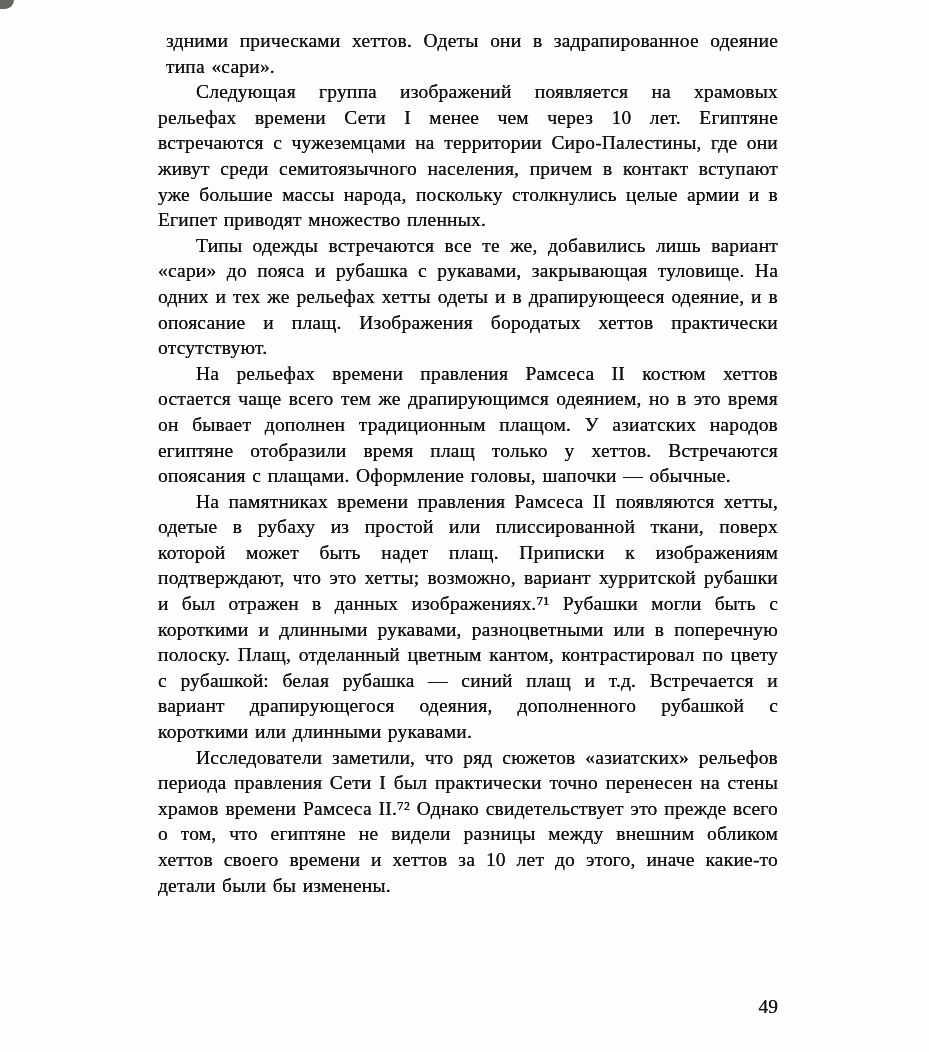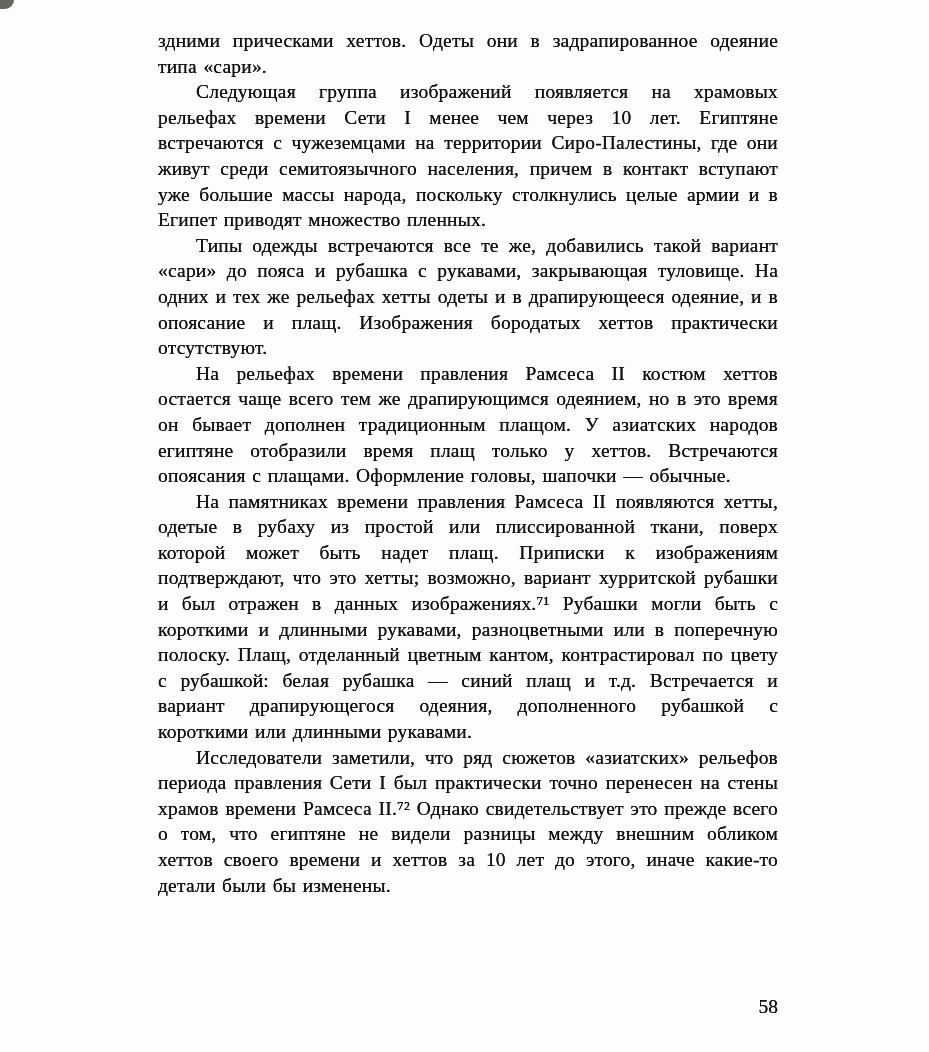--- a/index.html
+++ b/index.html
@@ -37,38 +37,39 @@
     font-size: 19.5px;
     line-height: 25.6px;
     text-align: justify;
     text-indent: 38px;
     word-spacing: 1.5px;
     letter-spacing: 0.2px;
     text-shadow: 0 0 0.45px currentColor;
   }
   .text-block p.no-indent {
     text-indent: 0;
+    margin-left: 8px;
   }
   .page-number {
     position: absolute;
     top: 996px;
     left: 158px;
     width: 620px;
     text-align: right;
     font-size: 19.5px;
     text-shadow: 0 0 0.45px currentColor;
   }
 </style>
 </head>
 <body>
 
 <div class="page">
   <div class="scan-corner-mark"></div>
   <div class="text-block">
       <p class="para no-indent">здними прическами хеттов. Одеты они в задрапированное одеяние типа «сари».</p>
       <p class="para">Следующая группа изображений появляется на храмовых рельефах времени Сети I менее чем через 10 лет. Египтяне встречаются с чужеземцами на территории Сиро-Палестины, где они живут среди семитоязычного населения, причем в контакт вступают уже большие массы народа, поскольку столкнулись целые армии и в Египет приводят множество пленных.</p>
-      <p class="para">Типы одежды встречаются все те же, добавились такой вариант «сари» до пояса и рубашка с рукавами, закрывающая туловище. На одних и тех же рельефах хетты одеты и в драпирующееся одеяние, и в опоясание и плащ. Изображения бородатых хеттов практически отсутствуют.</p>
+      <p class="para">Типы одежды встречаются все те же, добавились лишь вариант «сари» до пояса и рубашка с рукавами, закрывающая туловище. На одних и тех же рельефах хетты одеты и в драпирующееся одеяние, и в опоясание и плащ. Изображения бородатых хеттов практически отсутствуют.</p>
       <p class="para">На рельефах времени правления Рамсеса II костюм хеттов остается чаще всего тем же драпирующимся одеянием, но в это время он бывает дополнен традиционным плащом. У азиатских народов египтяне отобразили время плащ только у хеттов. Встречаются опоясания с плащами. Оформление головы, шапочки — обычные.</p>
       <p class="para">На памятниках времени правления Рамсеса II появляются хетты, одетые в рубаху из простой или плиссированной ткани, поверх которой может быть надет плащ. Приписки к изображениям подтверждают, что это хетты; возможно, вариант хурритской рубашки и был отражен в данных изображениях.⁷¹ Рубашки могли быть с короткими и длинными рукавами, разноцветными или в поперечную полоску. Плащ, отделанный цветным кантом, контрастировал по цвету с рубашкой: белая рубашка — синий плащ и т.д. Встречается и вариант драпирующегося одеяния, дополненного рубашкой с короткими или длинными рукавами.</p>
       <p class="para">Исследователи заметили, что ряд сюжетов «азиатских» рельефов периода правления Сети I был практически точно перенесен на стены храмов времени Рамсеса II.⁷² Однако свидетельствует это прежде всего о том, что египтяне не видели разницы между внешним обликом хеттов своего времени и хеттов за 10 лет до этого, иначе какие-то детали были бы изменены.</p>
     </div>
-  <div class="page-number">58</div>
+  <div class="page-number">49</div>
 </div>
 
 </body></html>

